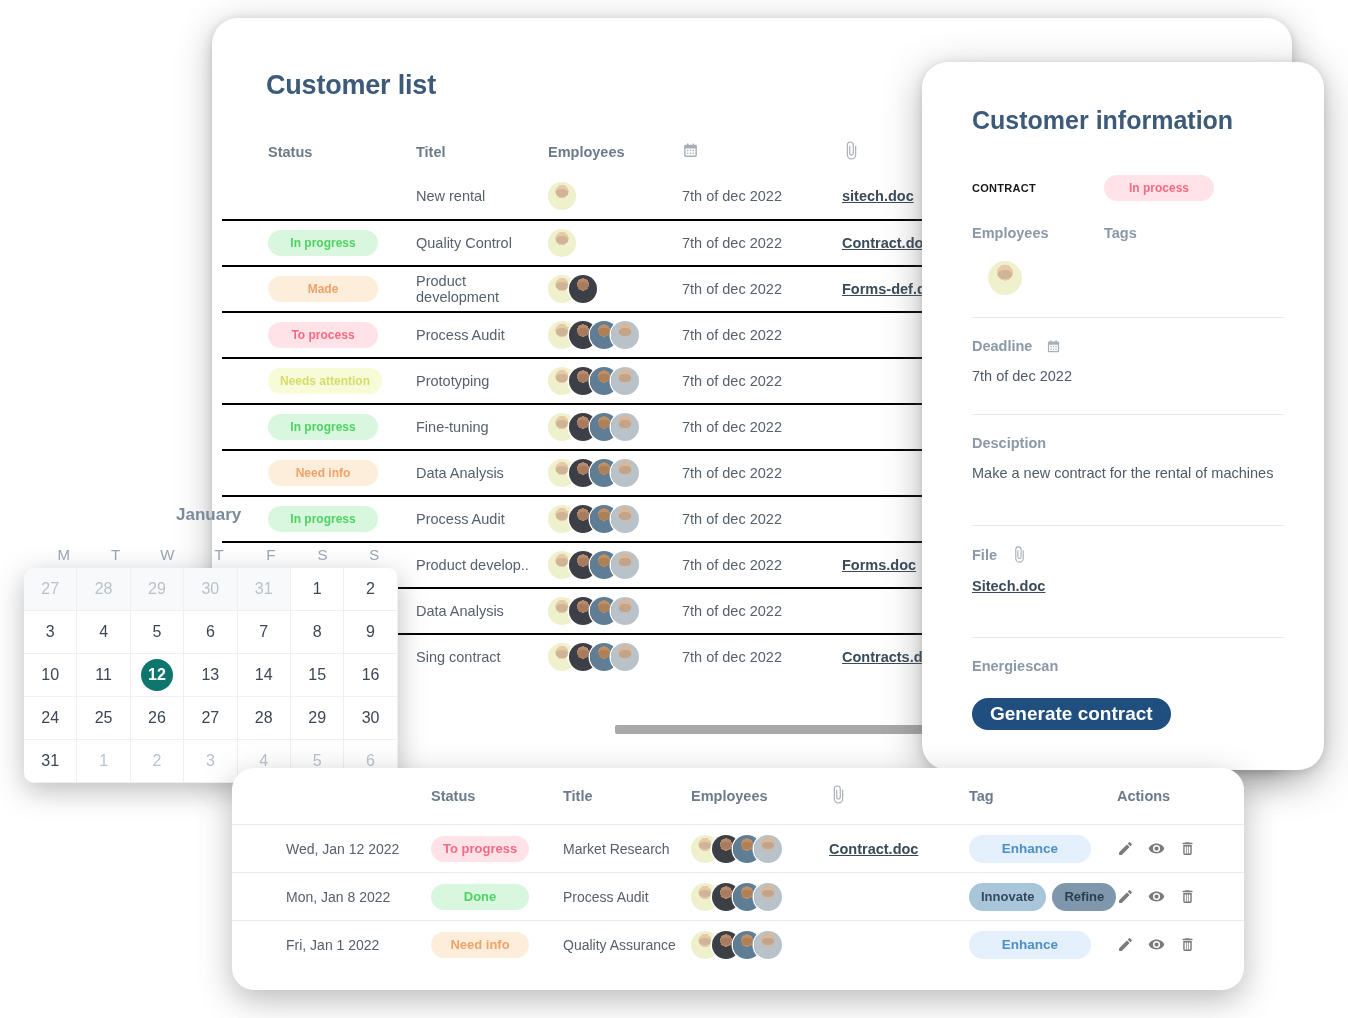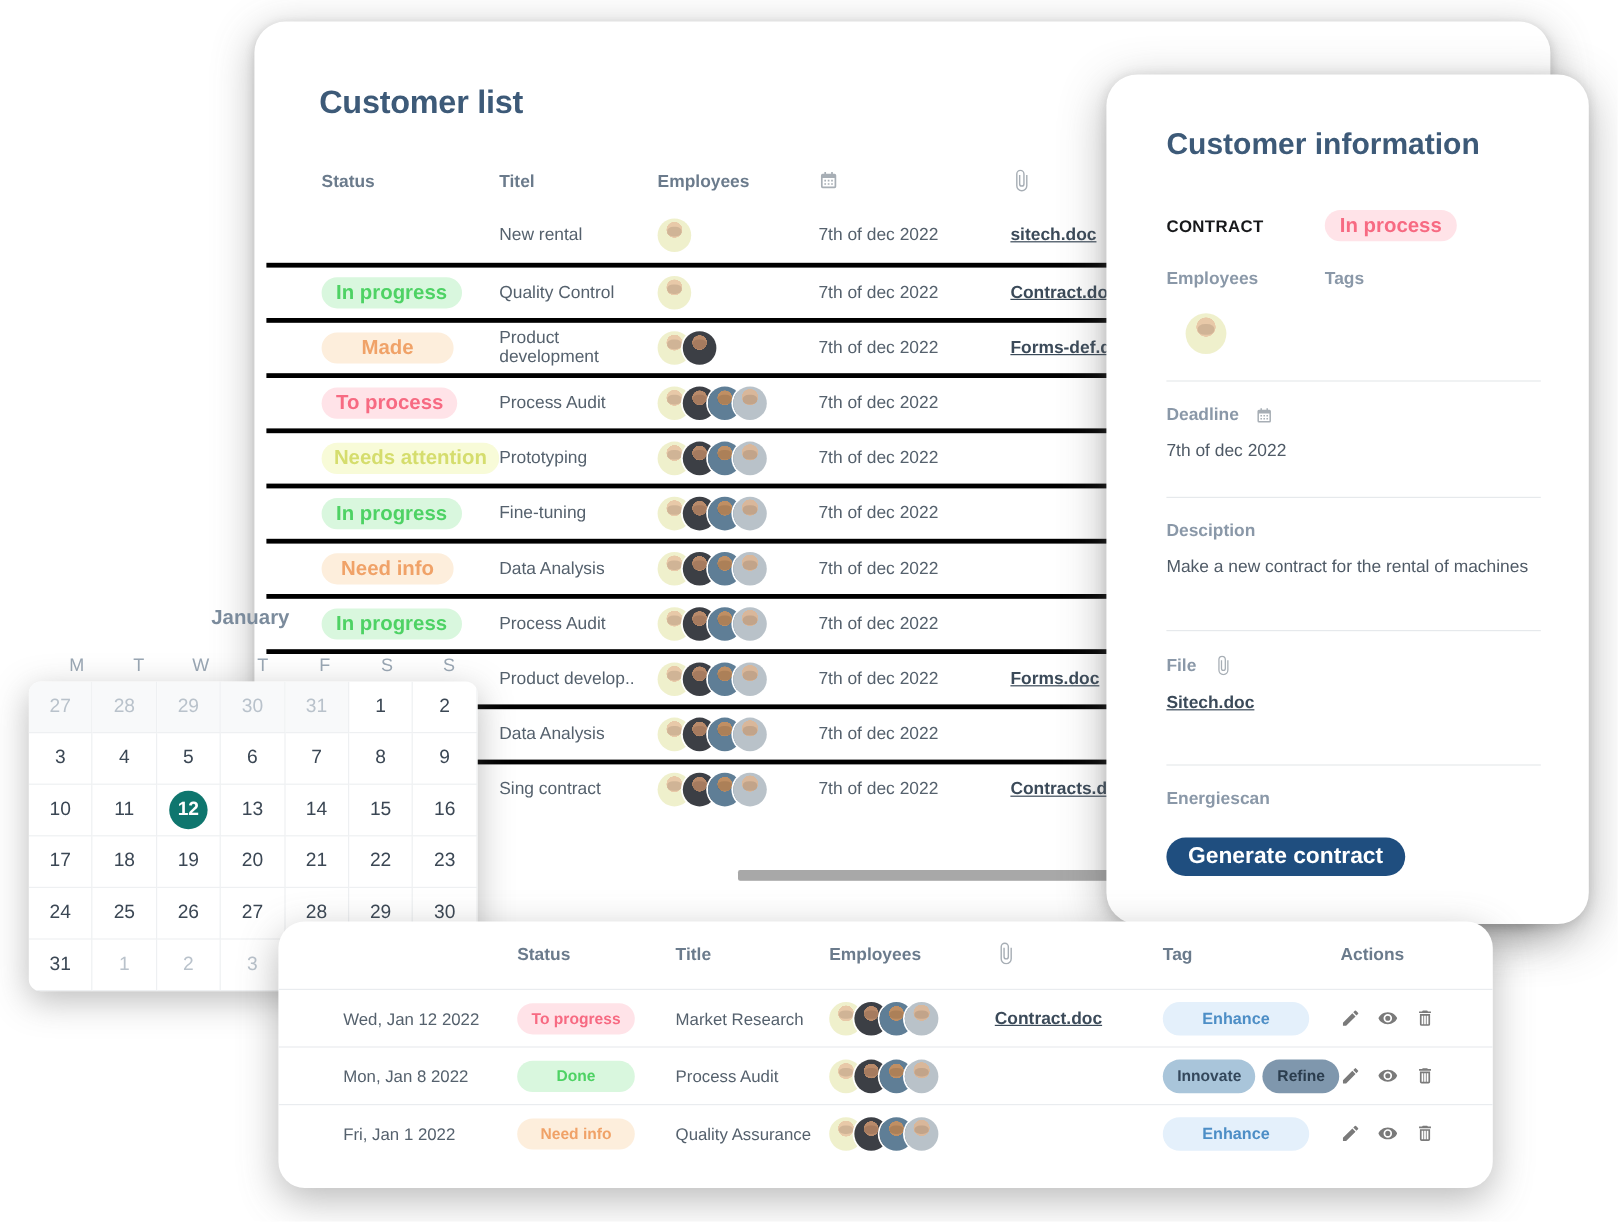--- a/index.html
+++ b/index.html
@@ -34,39 +34,39 @@
   }
   .thead .c-status { width: 148px; }
   .thead .c-title  { width: 132px; text-align: left; }
   .thead .c-emp    { width: 134px; text-align: left; }
   .thead .c-date   { width: 160px; }
   .thead .c-file   { width: 170px; }
 
   .trow {
     display: flex; align-items: center; height: 46px;
     padding-left: 46px;
-    border-top: 4px solid #000000;
+    border-top: 2px solid #000000;
     font-size: 14.5px; color: #55616d;
   }
   .trow.first { border-top: none; }
   .cell-status { width: 148px; display: flex; }
   .cell-title  { width: 132px; color: #55616d; }
   .cell-emp    { width: 134px; display: flex; align-items: center; }
   .cell-date   { width: 160px; color: #55616d; }
   .cell-file   { width: 170px; }
 
   .file-link {
     color: #3b4a59; font-weight: bold; font-size: 14.5px;
     text-decoration: underline; cursor: pointer;
   }
 
   .badge {
     display: inline-flex; align-items: center; justify-content: center;
     min-width: 110px; height: 26px; padding: 0 12px;
-    border-radius: 13px; font-size: 17px; font-weight: 600;
+    border-radius: 13px; font-size: 12px; font-weight: 600;
     white-space: nowrap;
   }
   .b-green  { background: #d9f7de; color: #4ed264; }
   .b-orange { background: #fdeedc; color: #f0a268; }
   .b-red    { background: #ffe3e8; color: #f76a82; }
   .b-yellow { background: #f8fbd8; color: #d5dd6d; }
   .b-pink   { background: #ffe3e8; color: #f76a82; }
 
   
   .avgrp { display: flex; align-items: center; }
@@ -103,21 +103,21 @@
     width: 402px; height: 708px;
     background: #fff; border-radius: 26px;
     box-shadow: 0 10px 38px rgba(90,90,90,0.45), 0 2px 10px rgba(90,90,90,0.2);
     padding: 44px 40px 0 50px;
   }
   .info-title {
     color: #3d5a78; font-size: 25px; font-weight: bold; margin-bottom: 40px;
   }
   .info-row { display: flex; align-items: center; margin-bottom: 24px; }
   .contract-label {
-    font-size: 14px; font-weight: bold; color: #17181a;
+    font-size: 11px; font-weight: bold; color: #17181a;
     letter-spacing: 0.3px; width: 132px;
   }
   .info-cols { display: flex; margin-bottom: 6px; }
   .info-col-l { width: 132px; }
   .info-col-r { width: 170px; }
   .sub-label {
     color: #8a98a8; font-size: 14.5px; font-weight: bold; margin-bottom: 14px;
   }
   .tag-pill {
     display: inline-flex; align-items: center; justify-content: center;
@@ -471,29 +471,20 @@
           <div class="cal-cell">11</div>
           <div class="cal-cell">
             <span class="sel">12</span>
           </div>
           <div class="cal-cell">13</div>
           <div class="cal-cell">14</div>
           <div class="cal-cell">15</div>
           <div class="cal-cell">16</div>
         </div>
         <div class="cal-week">
-          <div class="cal-cell">17</div>
-          <div class="cal-cell">18</div>
-          <div class="cal-cell">19</div>
-          <div class="cal-cell">20</div>
-          <div class="cal-cell">21</div>
-          <div class="cal-cell">22</div>
-          <div class="cal-cell">23</div>
-        </div>
-        <div class="cal-week">
           <div class="cal-cell">24</div>
           <div class="cal-cell">25</div>
           <div class="cal-cell">26</div>
           <div class="cal-cell">27</div>
           <div class="cal-cell">28</div>
           <div class="cal-cell">29</div>
           <div class="cal-cell">30</div>
         </div>
         <div class="cal-week">
           <div class="cal-cell">31</div>

